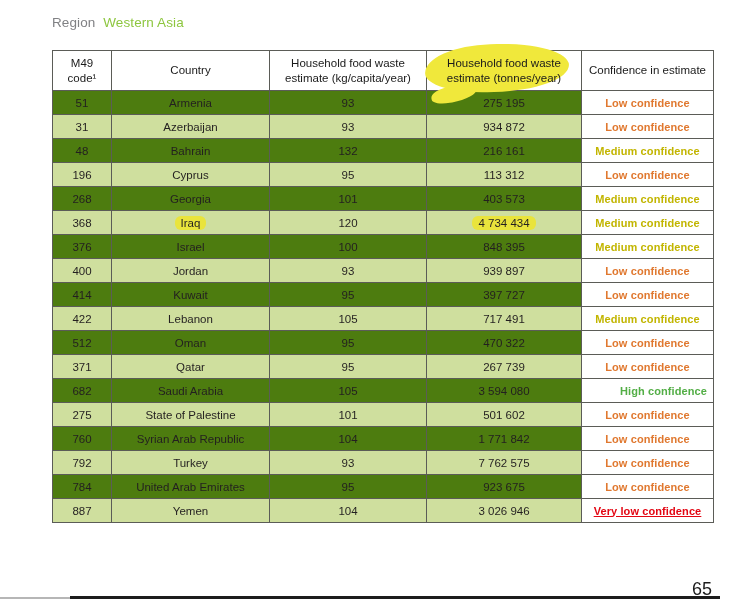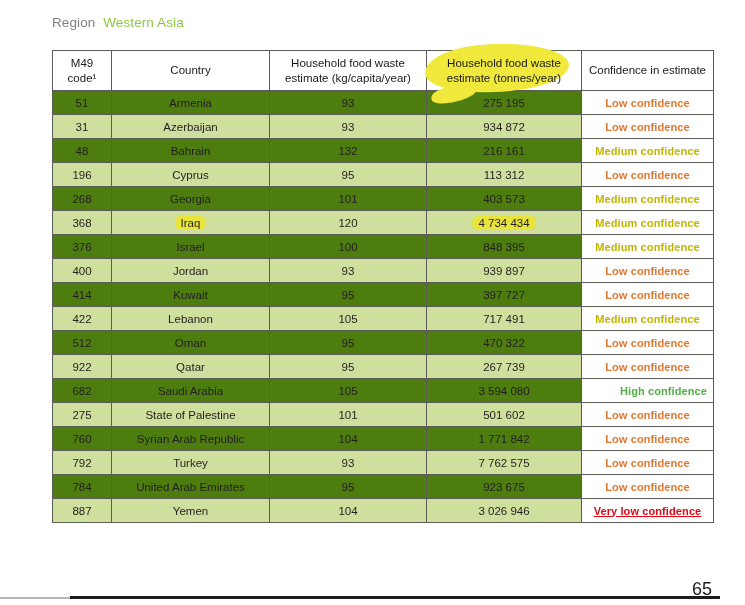--- a/index.html
+++ b/index.html
@@ -191,21 +191,21 @@
           <td class="conf" style="color: rgb(194, 181, 0);">Medium confidence</td>
         </tr>
         <tr class="odd">
           <td>512</td>
           <td>Oman</td>
           <td>95</td>
           <td>470 322</td>
           <td class="conf" style="color: rgb(224, 120, 47);">Low confidence</td>
         </tr>
         <tr class="even">
-          <td>922</td>
+          <td>371</td>
           <td>Qatar</td>
           <td>95</td>
           <td>267 739</td>
           <td class="conf" style="color: rgb(224, 120, 47);">Low confidence</td>
         </tr>
         <tr class="odd">
           <td>682</td>
           <td>Saudi Arabia</td>
           <td>105</td>
           <td>3 594 080</td>

